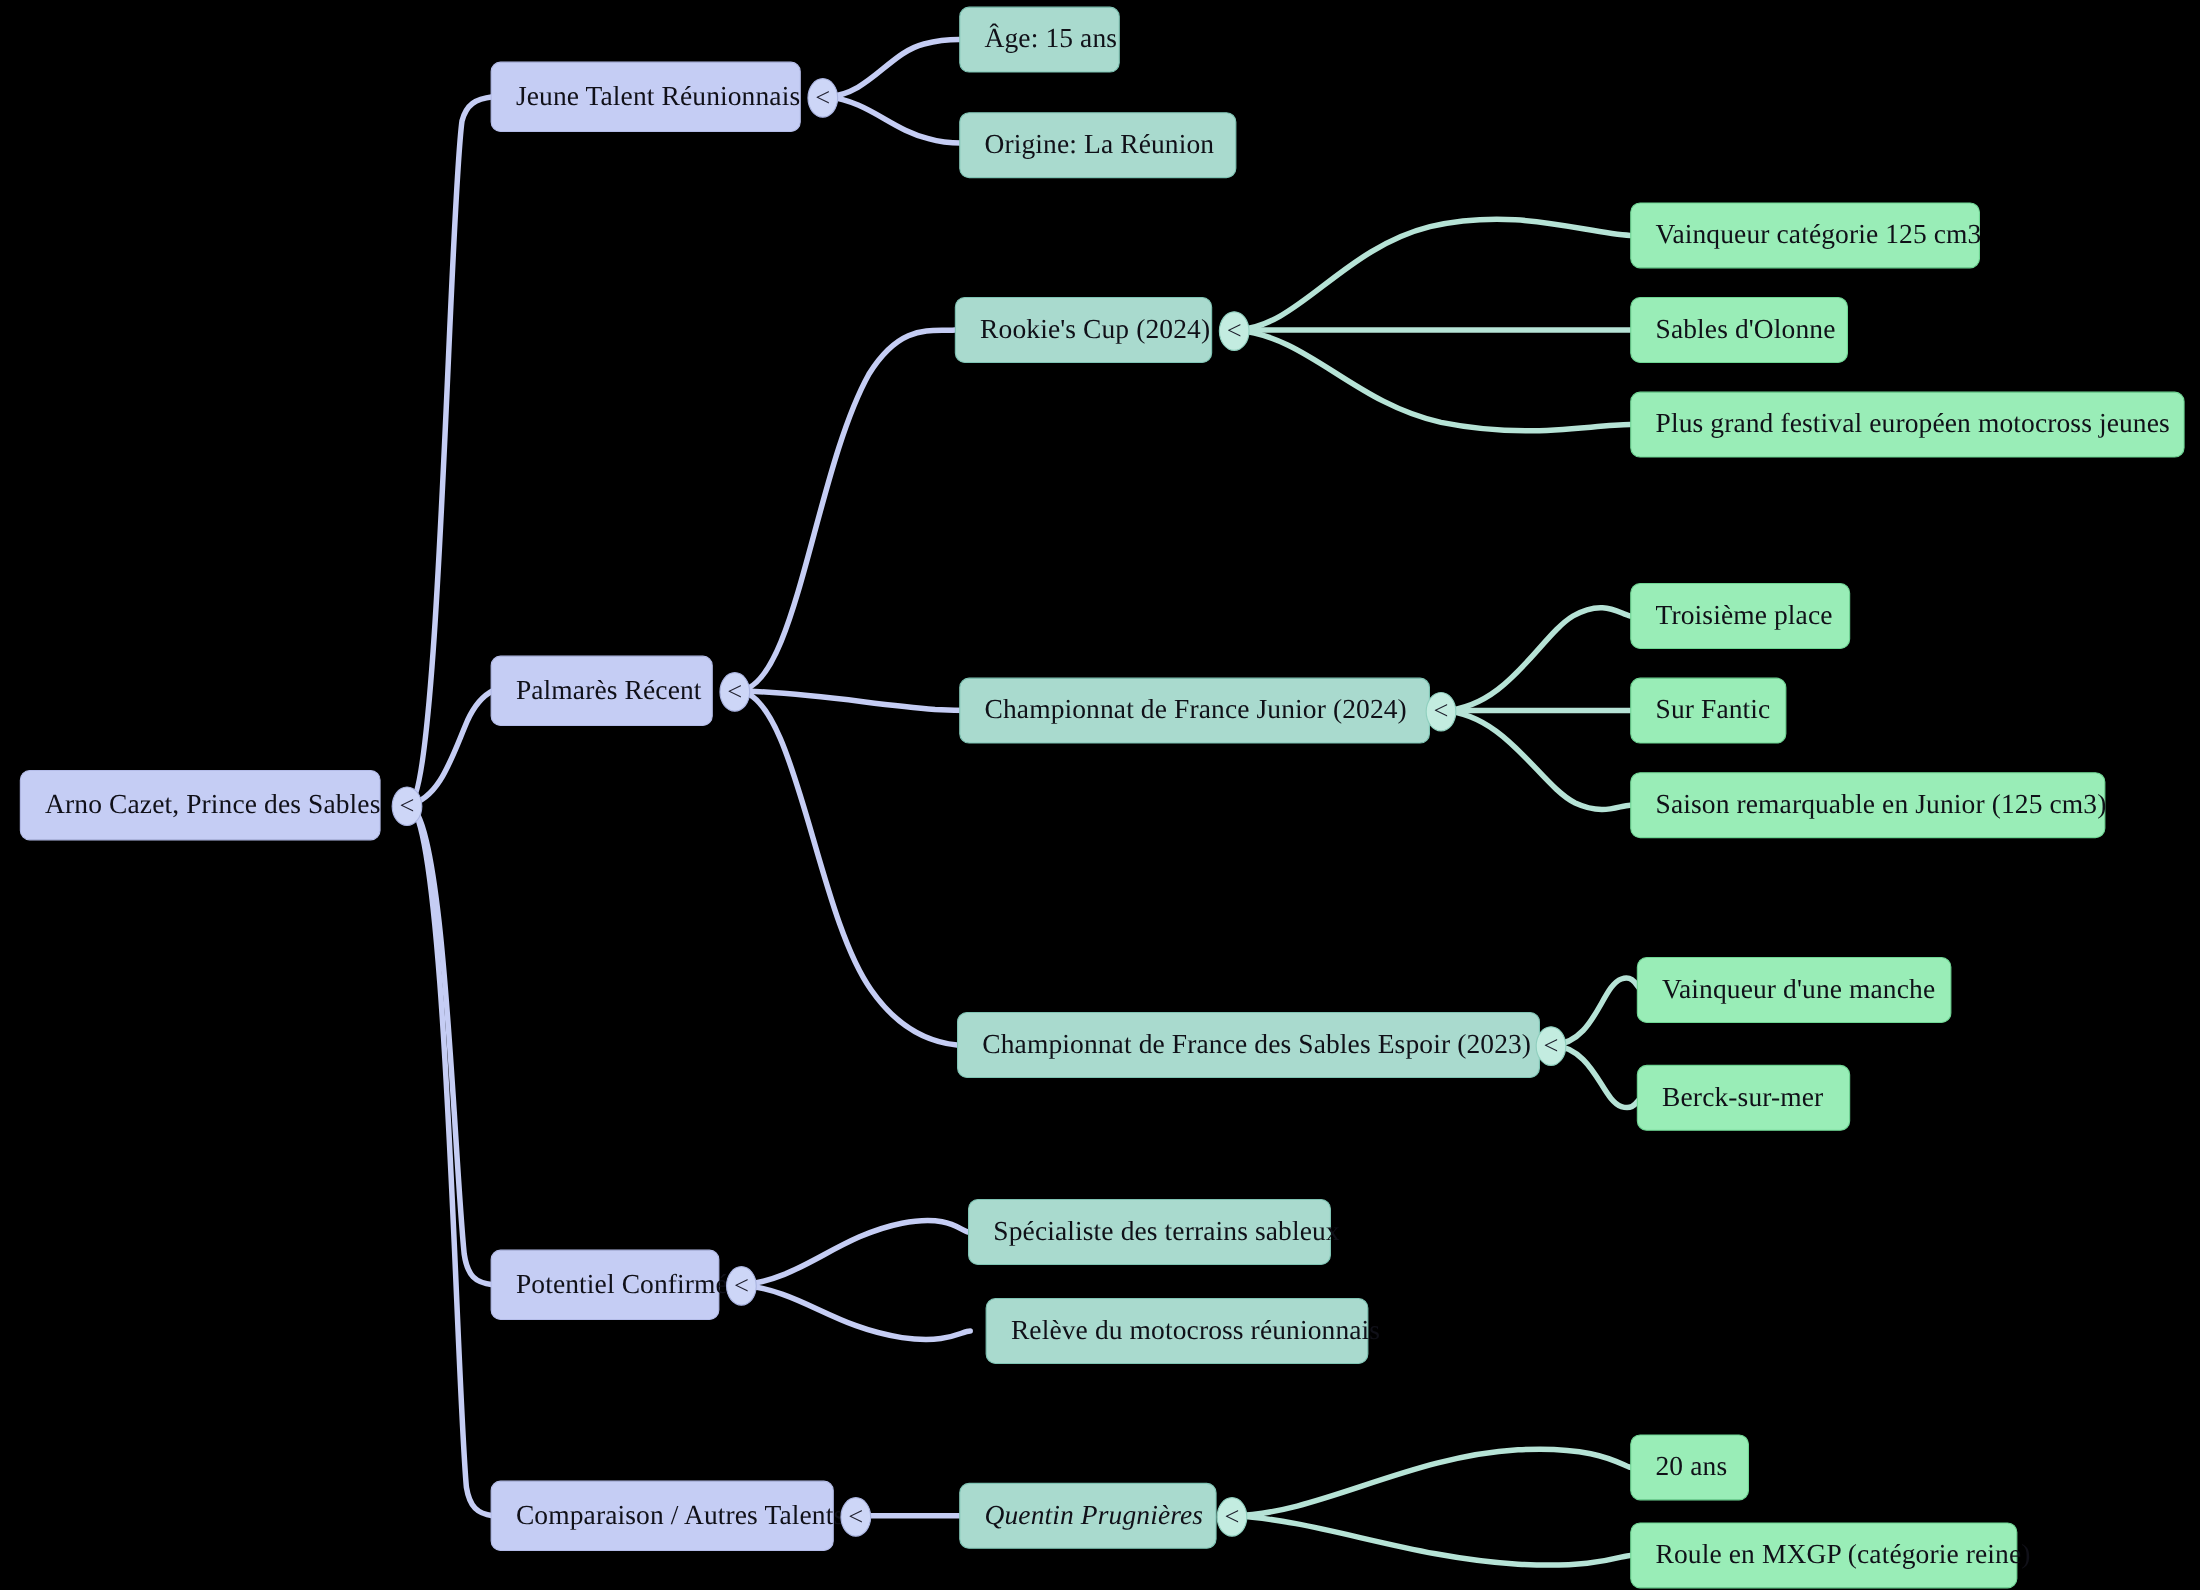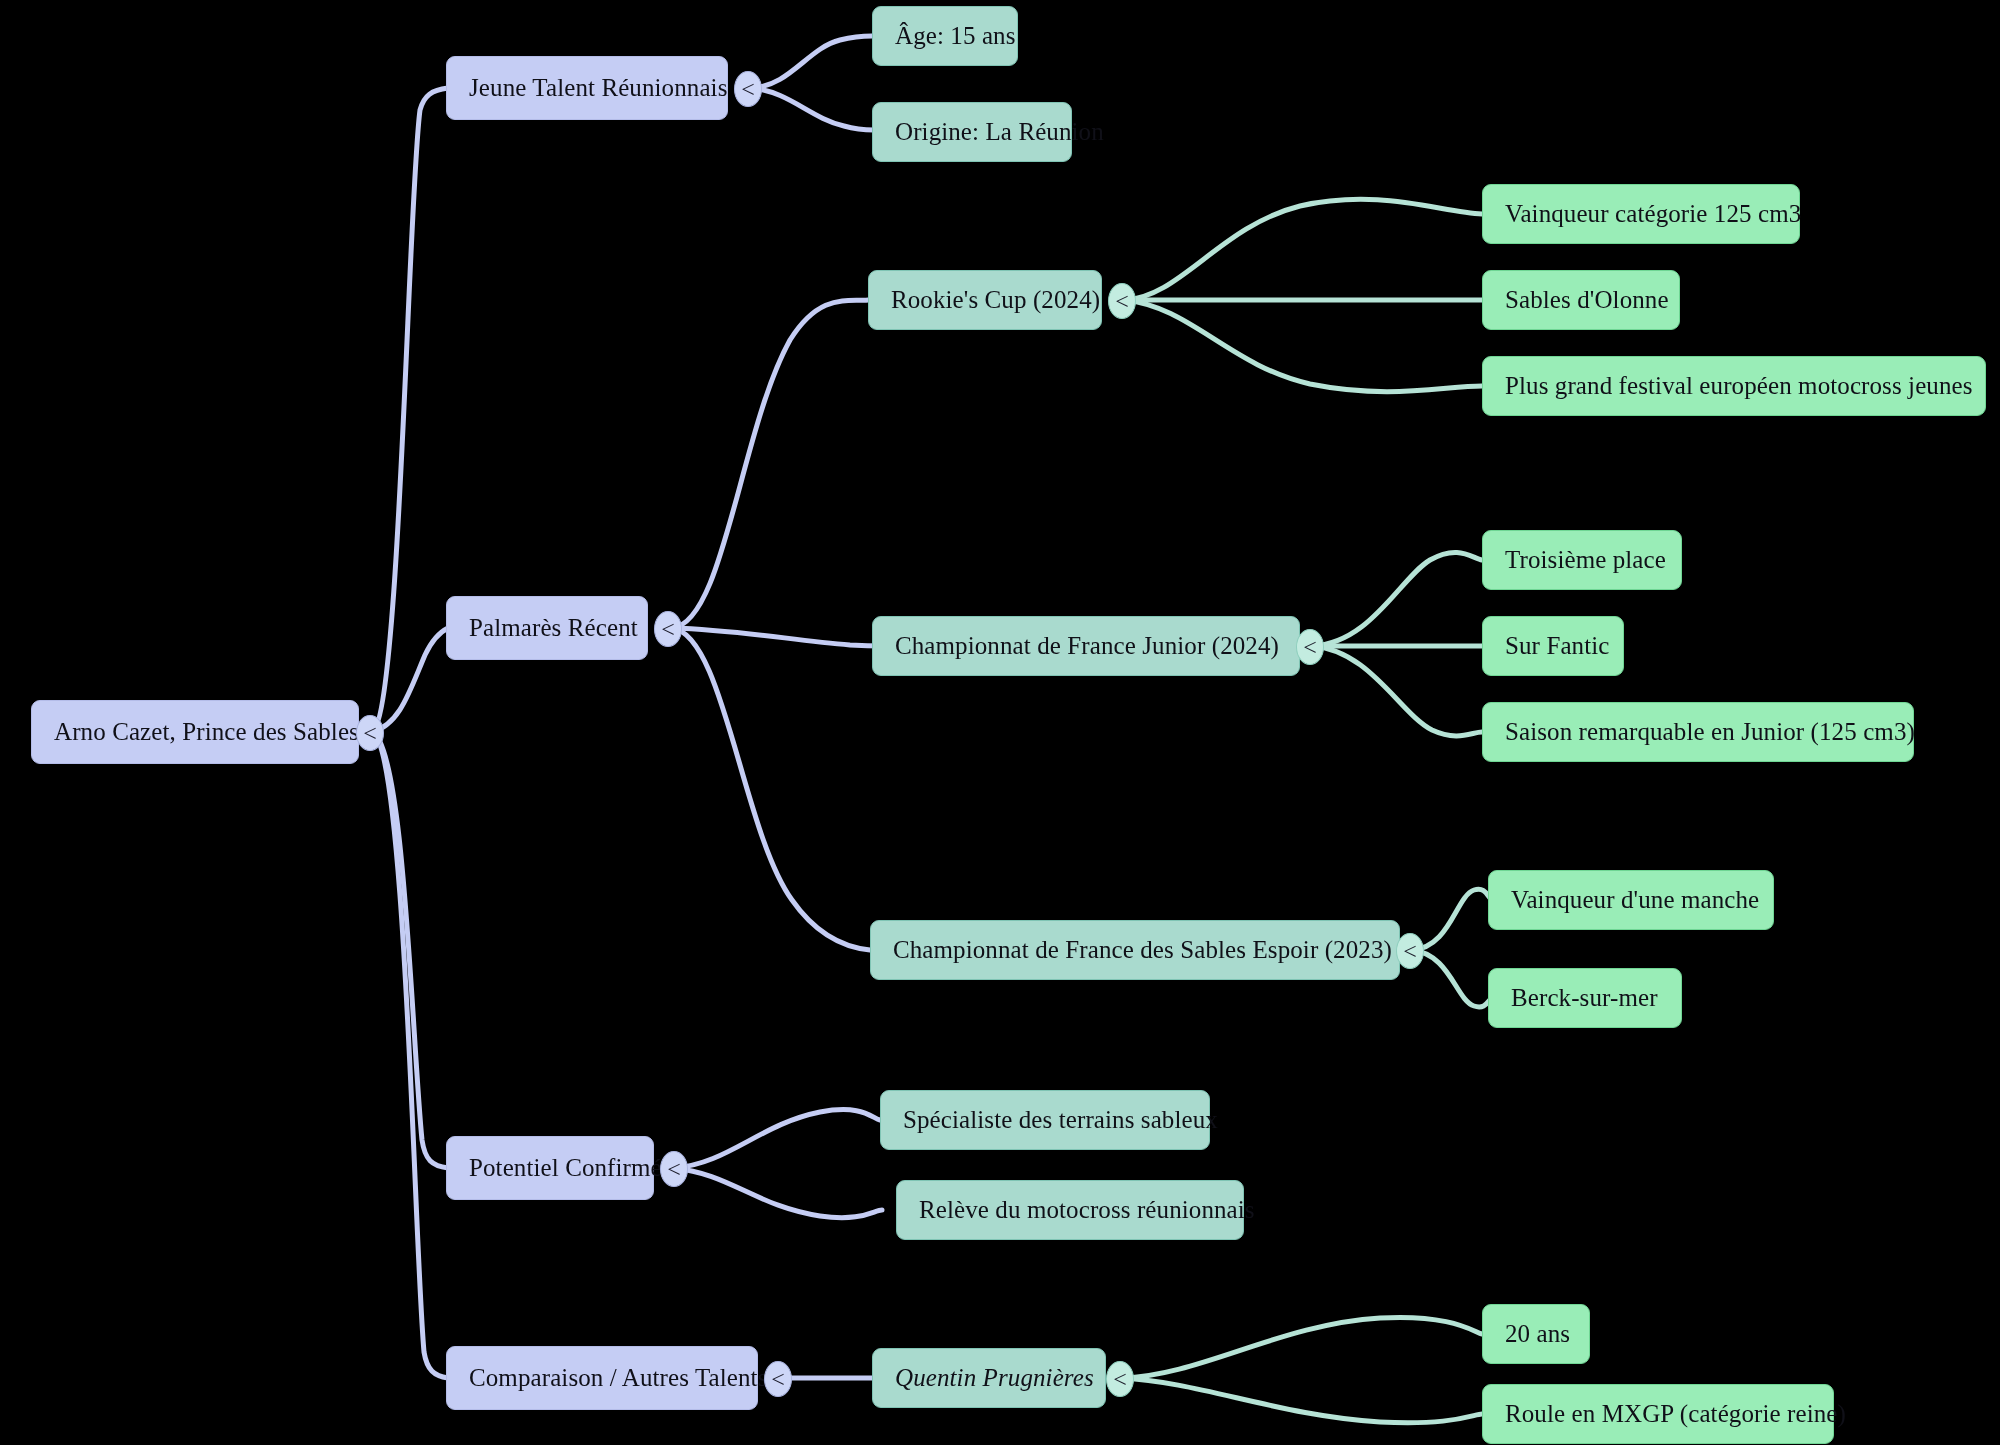--- a/index.html
+++ b/index.html
@@ -105,38 +105,38 @@
       <path d="M 778 1378 C 820 1378 850 1378 872 1378"></path>
     </g>
 
     <g fill="none" stroke="#b6e3d6" stroke-width="5" stroke-linecap="round">
 
       <path d="M 1122 1378 C 1200 1376 1280 1324 1380 1318 C 1452 1314 1474 1332 1482 1334"></path>
       <path d="M 1122 1378 C 1200 1382 1280 1416 1380 1422 C 1452 1426 1474 1414 1482 1414"></path>
     </g>
   </svg>
 
-  <div class="node lvl0" style="left:18px;top:700px;width:328px;height:64px;margin-left:13px;">
+  <div class="node lvl0" style="left:18px;top:700px;width:328px;height:64px;">
     <span>Arno Cazet, Prince des Sables</span>
   </div>
   <div class="conn conn-blue" style="left:356px;top:715px;">
     <span>&lt;</span>
   </div>
 
   <div class="node lvl1" style="left:446px;top:56px;width:282px;height:64px;align-items:center;">
     <span>Jeune Talent Réunionnais</span>
   </div>
   <div class="conn conn-blue" style="left:734px;top:71px;">
     <span>&lt;</span>
   </div>
 
   <div class="node lvl2" style="left:872px;top:6px;width:146px;height:60px;text-align:right;">
     <span>Âge: 15 ans</span>
   </div>
-  <div class="node lvl2" style="left:872px;top:102px;width:200px;height:60px;">
+  <div class="node lvl2" style="left:872px;top:102px;width:252px;height:60px;">
     <span>Origine: La Réunion</span>
   </div>
 
   <div class="node lvl1" style="left:446px;top:596px;width:202px;height:64px;">
     <span>Palmarès Récent</span>
   </div>
   <div class="conn conn-blue" style="left:654px;top:611px;">
     <span>&lt;</span>
   </div>
 

